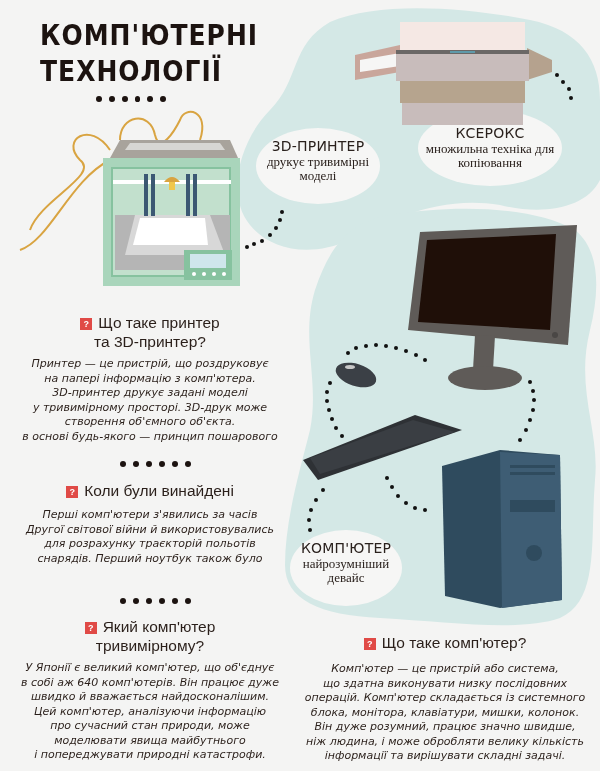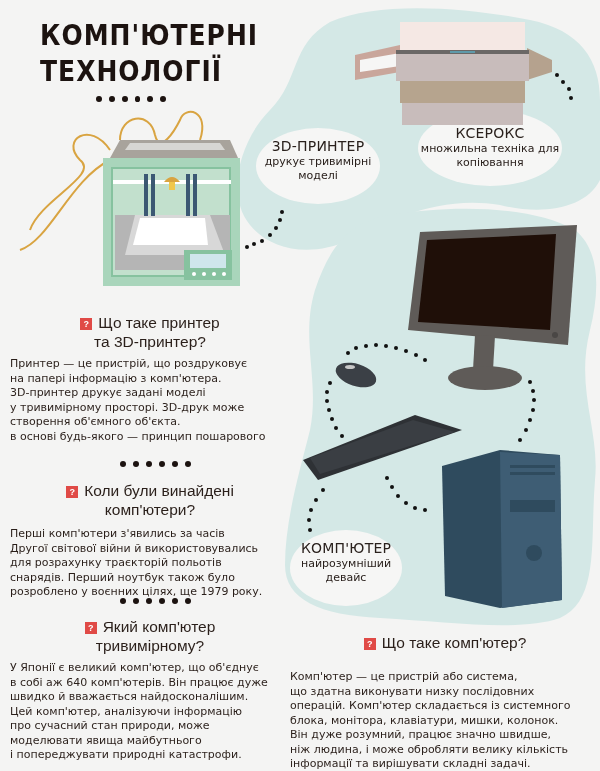--- a/index.html
+++ b/index.html
@@ -12,25 +12,25 @@
     left: 40px; top: 22px; width: 180px; text-align: center;
     font-family: "DejaVu Sans", sans-serif; font-weight: 900;
     font-size: 25px; line-height: 32px; letter-spacing: 1px; color: #1c1310;
     transform: scaleY(1.12);
   }
   .dots { display: flex; gap: 7px; justify-content: center; }
   .dots span { width: 6px; height: 6px; border-radius: 50%; background: #1c1310; display: block; }
 
   .bubble-label { text-align: center; color: #2a211d; }
   .bubble-label .h { font-size: 14px; line-height: 17px; letter-spacing: 0.2px; }
-  .bubble-label .s { font-size: 11px; line-height: 14px; }
+  .bubble-label .s { font-size: 13px; line-height: 14px; font-family: Liberation Serif, serif; }
 
   .q-title { text-align: center; font-family: Liberation Sans, sans-serif; font-size: 15.5px; line-height: 19px; color: #2a1f1a; }
   .q-icon { display: inline-block; width: 12px; height: 12px; background: #e04a46; color: #fff; font-size: 9px; line-height: 12px; text-align: center; font-weight: bold; vertical-align: 1px; margin-right: 6px; }
-  .q-body { text-align: left; font-size: 11px; line-height: 14.5px; color: #2a1f1a; }
+  .q-body { text-align: center; font-size: 11px; line-height: 14.5px; color: #2a1f1a; font-style: italic; }
 </style>
 </head>
 <body>
 
 <svg class="bg" width="600" height="771" viewBox="0 0 600 771">
 
   <path d="M330 22 C 380 0, 470 8, 530 20 C 580 30, 600 60, 600 100 L 600 180 C 585 210, 540 215, 500 205 C 440 195, 390 220, 350 240 C 310 258, 270 250, 250 225 C 225 195, 240 140, 270 110 C 300 80, 290 45, 330 22 Z" fill="#d4e8e6"></path>
 
   <path d="M390 215 C 450 205, 530 205, 575 230 C 600 250, 600 290, 590 330 C 575 390, 600 430, 595 480 C 590 540, 600 600, 560 618 C 520 632, 450 622, 380 618 C 320 615, 285 600, 285 565 C 285 520, 300 470, 310 430 C 320 380, 300 340, 315 290 C 330 245, 350 222, 390 215 Z" fill="#d4e8e6"></path>
 
@@ -196,28 +196,26 @@
     <span></span>
     <span></span>
     <span></span>
     <span></span>
     <span></span>
 </div>
 
 <div class="abs" style="left:10px; top:481px; width:280px;">
   <div class="q-title">
     <span class="q-icon">?</span><span>Коли були винайдені</span><br>
-    <span>комп'ютери?</span>
   </div>
   <div class="q-body" style="margin-top:8px;">
     <div>Перші комп'ютери з'явились за часів</div>
       <div>Другої світової війни й використовувались</div>
     <div>для розрахунку траєкторій польотів</div>
       <div>снарядів. Перший ноутбук також було</div>
-    <div>розроблено у воєнних цілях, ще 1979 року.</div>
   </div>
 </div>
 <div class="abs dots" style="left:115px; top:598px; width:80px;">
   <span></span>
     <span></span>
     <span></span>
     <span></span>
     <span></span>
     <span></span>
 </div>
@@ -235,21 +233,21 @@
     <div>про сучасний стан природи, може</div>
       <div>моделювати явища майбутнього</div>
     <div>і попереджувати природні катастрофи.</div>
   </div>
 </div>
 
 <div class="abs" style="left:290px; top:633px; width:310px;">
   <div class="q-title">
     <span class="q-icon">?</span><span>Що таке комп'ютер?</span>
   </div>
-  <div class="q-body" style="margin-top:18px;">
+  <div class="q-body" style="margin-top:10px;">
     <div>Комп'ютер — це пристрій або система,</div>
       <div>що здатна виконувати низку послідовних</div>
     <div>операцій. Комп'ютер складається із системного</div>
       <div>блока, монітора, клавіатури, мишки, колонок.</div>
     <div>Він дуже розумний, працює значно швидше,</div>
       <div>ніж людина, і може обробляти велику кількість</div>
     <div>інформації та вирішувати складні задачі.</div>
   </div>
 </div>
 

